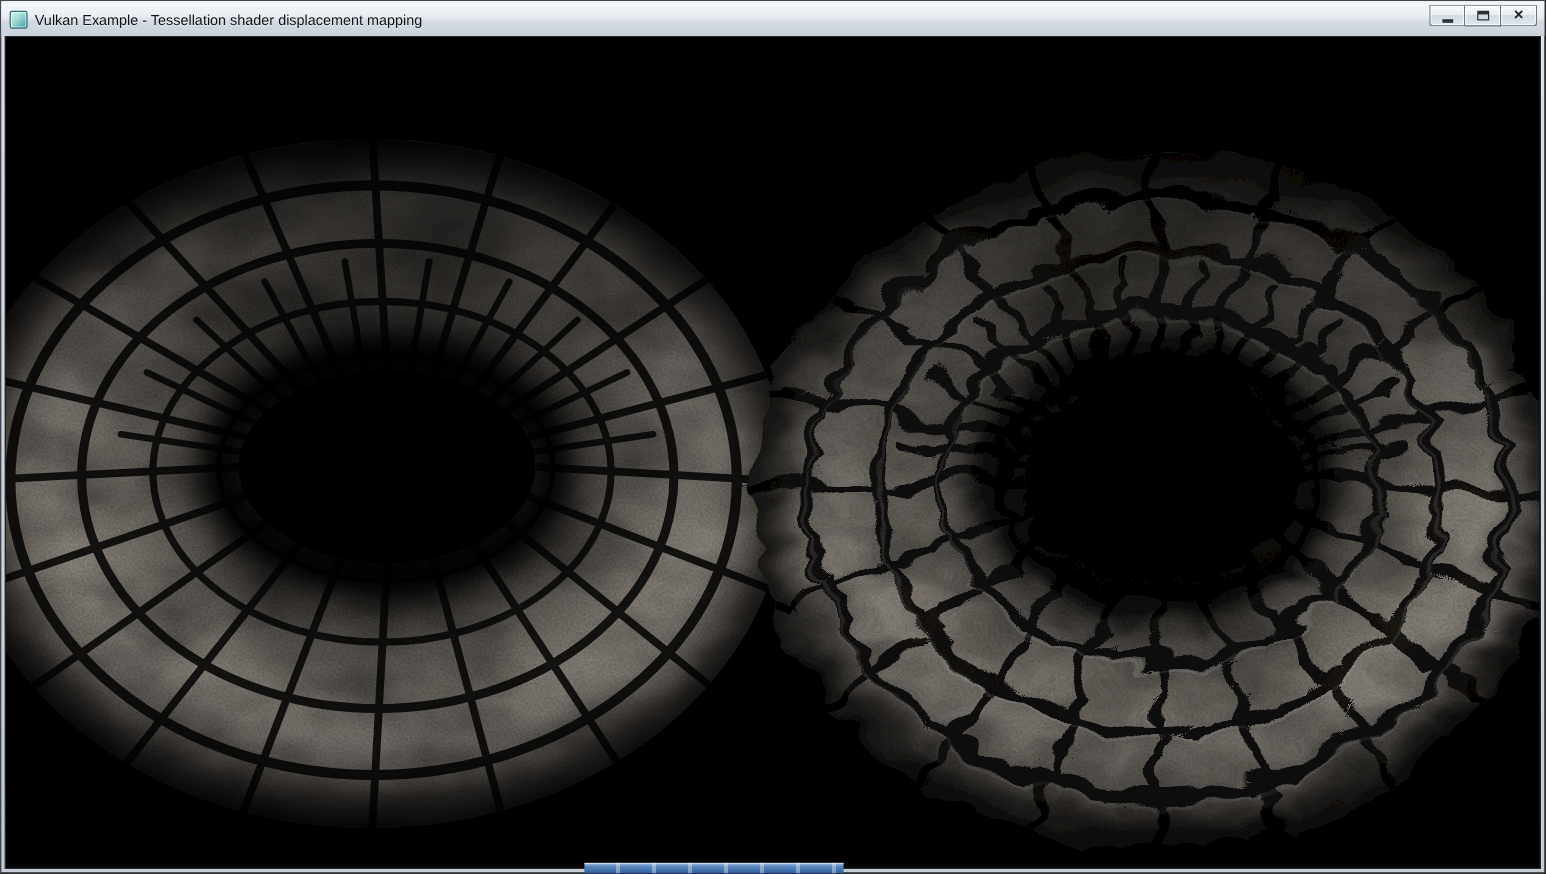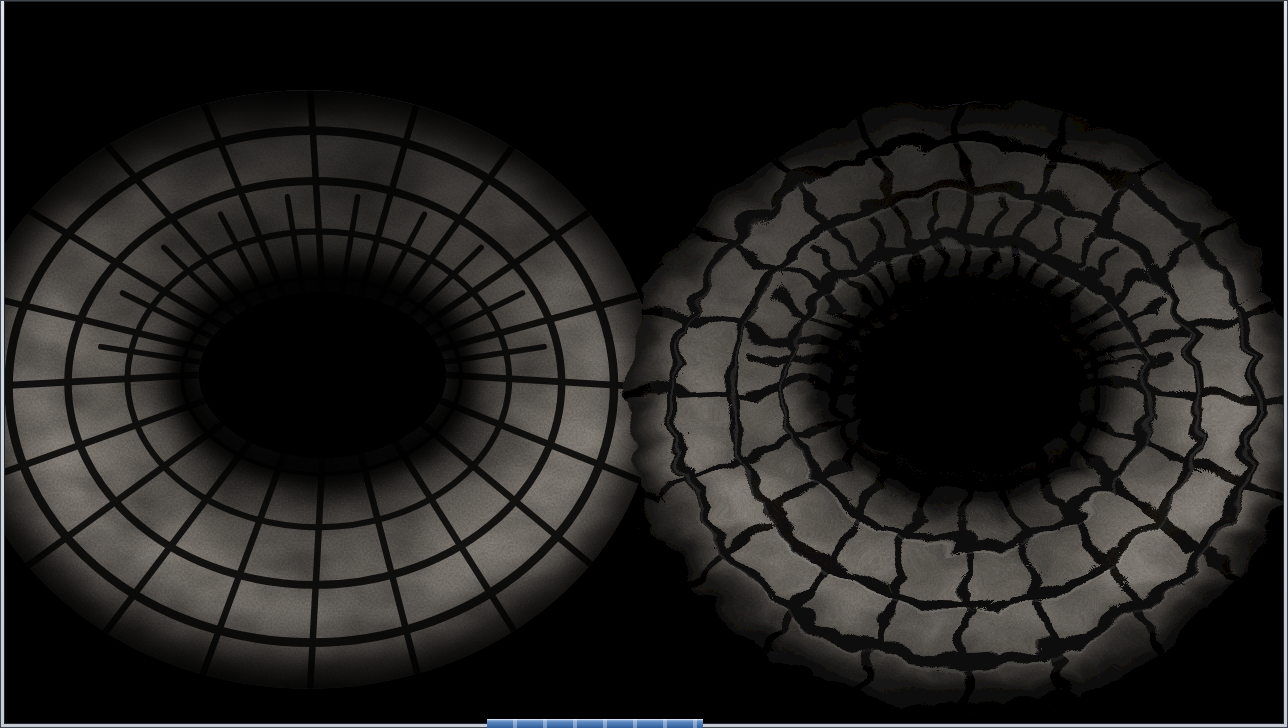--- a/index.html
+++ b/index.html
@@ -37,20 +37,35 @@
                   box-shadow:inset 0 1px 0 rgba(255,255,255,.5);}
   .taskbar-sliver::after{content:"";position:absolute;inset:0;
                   background:repeating-linear-gradient(90deg,transparent 0 26px,rgba(255,255,255,.35) 26px 30px);}
 </style>
 </head>
 <body>
 
 <div class="stage">
   <div class="window">
 
+    <div class="titlebar">
+      <span class="app-icon"></span>
+      <span class="title-text">Vulkan Example - Tessellation shader displacement mapping</span>
+      <div class="controls">
+        <button class="wbtn" aria-label="Minimize">
+          <span class="glyph-min"></span>
+        </button>
+        <button class="wbtn" aria-label="Maximize">
+          <span class="glyph-max"></span>
+        </button>
+        <button class="wbtn" aria-label="Close">
+          <span class="glyph-close">×</span>
+        </button>
+      </div>
+    </div>
 
     <div class="client">
       <svg id="scene" viewBox="0 0 1280 694" preserveAspectRatio="none">
           <defs>
             <filter id="mottle" x="-5%" y="-5%" width="110%" height="110%">
               <feTurbulence type="fractalNoise" baseFrequency="0.012 0.02" numOctaves="3" seed="4" result="n"></feTurbulence>
               <feColorMatrix in="n" type="matrix" values="0 0 0 0 0  0 0 0 0 0  0 0 0 0 0  1.3 0 0 0 -0.45"></feColorMatrix>
             </filter>
             <filter id="grain" x="-5%" y="-5%" width="110%" height="110%">
               <feTurbulence type="fractalNoise" baseFrequency="0.5" numOctaves="2" seed="7" result="n"></feTurbulence>

